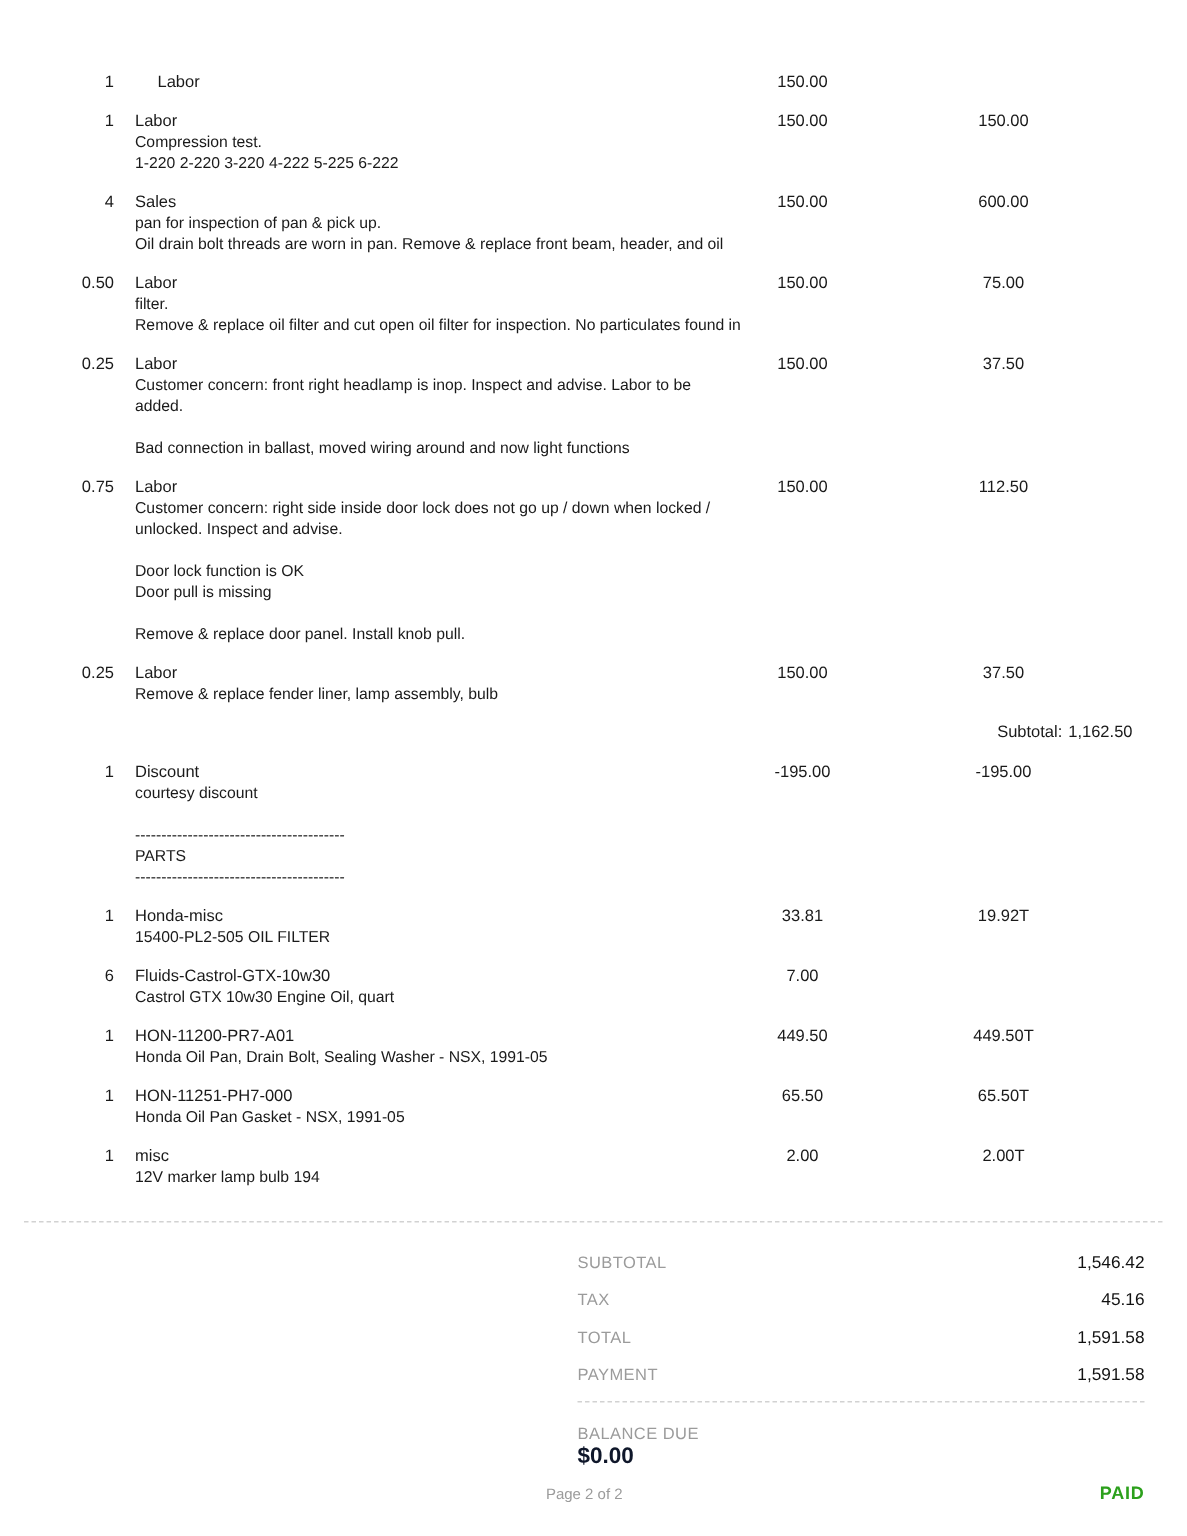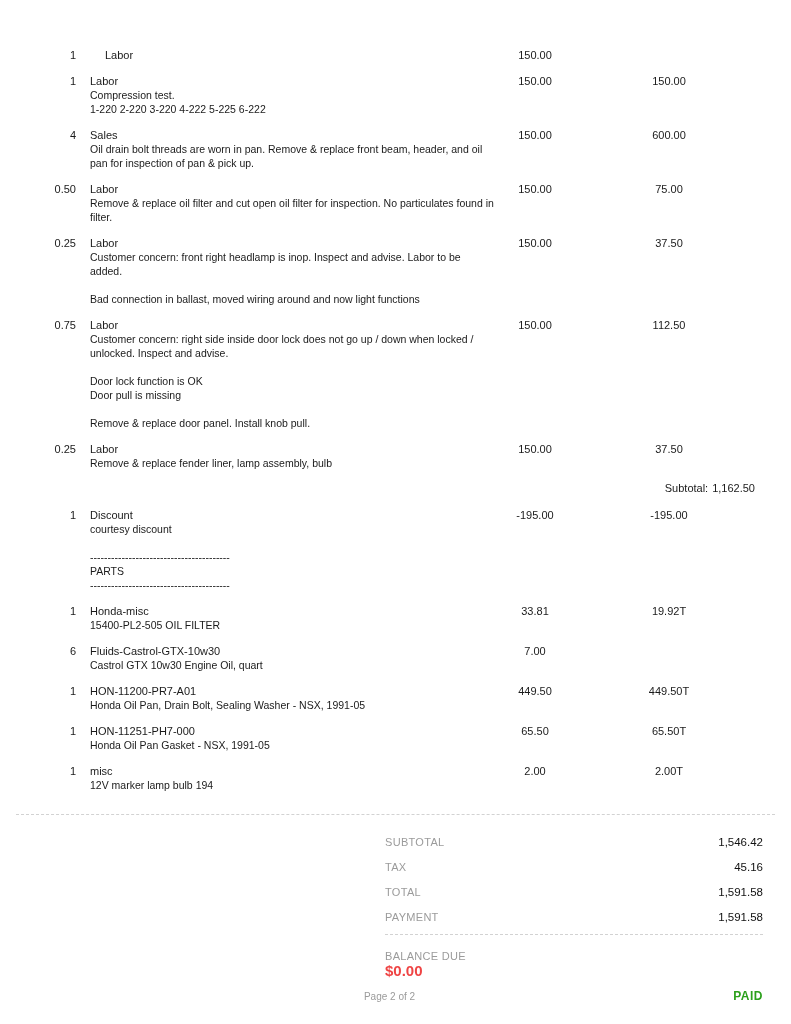--- a/index.html
+++ b/index.html
@@ -91,21 +91,21 @@
   .balance-row {
     display: flex;
     justify-content: center;
     align-items: baseline;
     padding: 9px 0 2px 0;
     flex-direction: column;
   }
   .balance-value {
     font-size: 15px;
     font-weight: bold;
-    color: #ef4444;
+    color: #0f172a;
   }
   .paid-row {
     text-align: right;
     padding-top: 5px;
   }
   .paid-stamp {
     color: var(--paid-green);
     font-size: 12px;
     font-weight: bold;
     letter-spacing: 0.5px;
@@ -148,35 +148,35 @@
     </div>
     <div class="item-rate">150.00</div>
     <div class="item-amount">150.00</div>
   </div>
 
   <div class="item-row">
     <div class="item-qty">4</div>
     <div class="item-desc-cell">
       <div class="item-name">Sales</div>
       <div>
+            <div class="desc-line">pan for inspection of pan &amp; pick up.</div>
             <div class="desc-line">Oil drain bolt threads are worn in pan. Remove &amp; replace front beam, header, and oil</div>
-            <div class="desc-line">pan for inspection of pan &amp; pick up.</div>
           </div>
     </div>
     <div class="item-rate">150.00</div>
     <div class="item-amount">600.00</div>
   </div>
 
   <div class="item-row">
     <div class="item-qty">0.50</div>
     <div class="item-desc-cell">
       <div class="item-name">Labor</div>
       <div>
+            <div class="desc-line">filter.</div>
             <div class="desc-line">Remove &amp; replace oil filter and cut open oil filter for inspection. No particulates found in</div>
-            <div class="desc-line">filter.</div>
           </div>
     </div>
     <div class="item-rate">150.00</div>
     <div class="item-amount">75.00</div>
   </div>
 
   <div class="item-row">
     <div class="item-qty">0.25</div>
     <div class="item-desc-cell">
       <div class="item-name">Labor</div>

